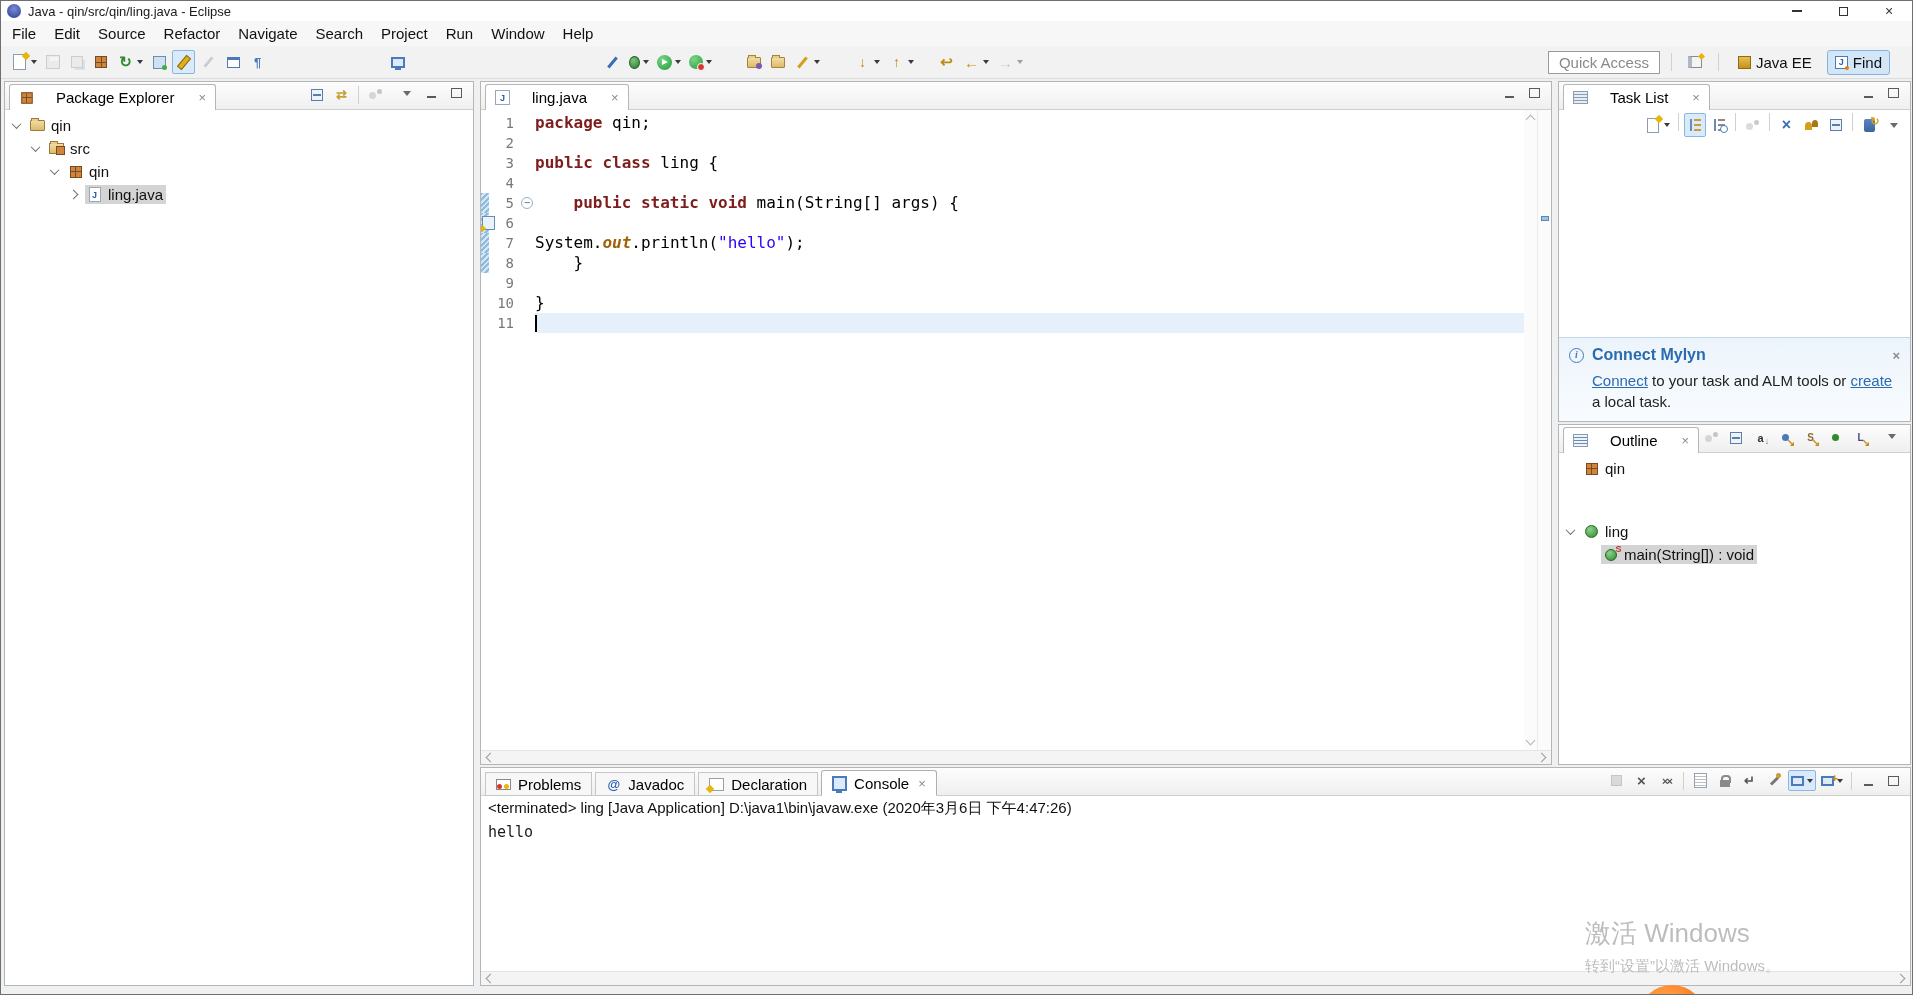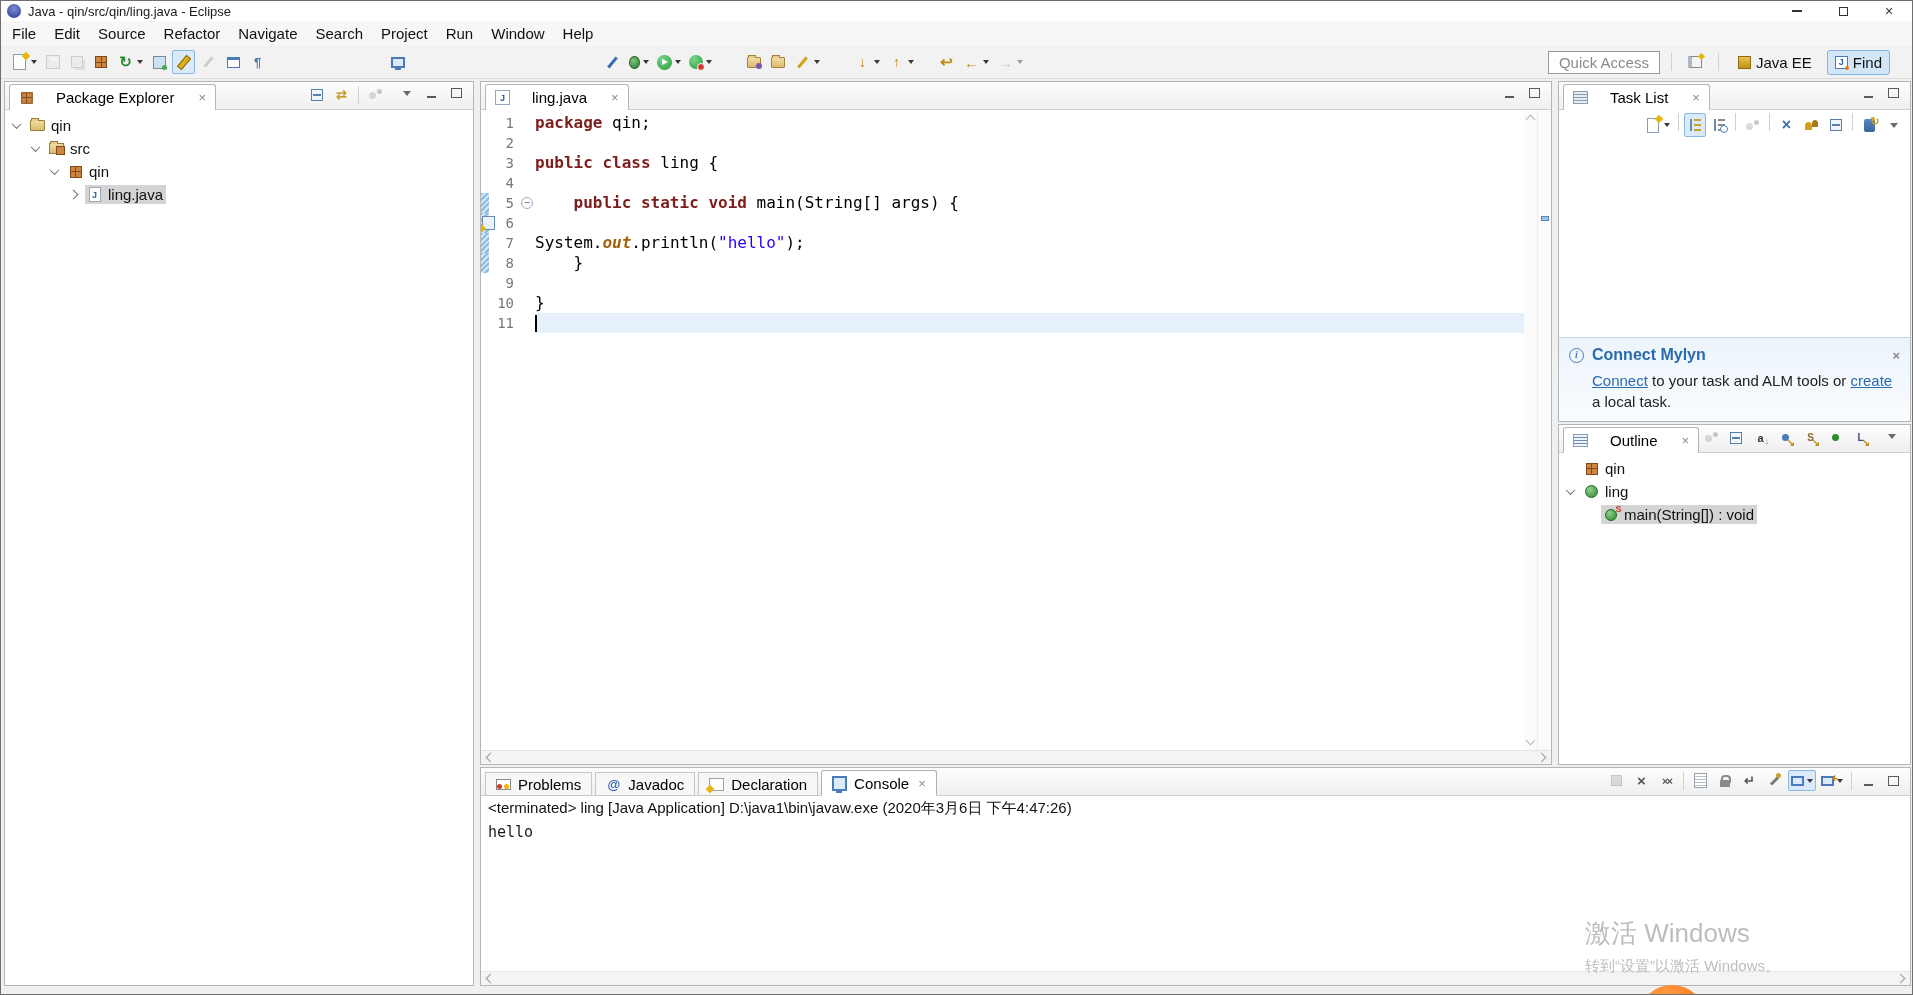--- a/index.html
+++ b/index.html
@@ -635,21 +635,21 @@
     <div class="pcontent" style="padding-top:4px">
         <div class="tree-row" style="padding-left: 8px;">
           <span class="chev none"></span>
           <span class="sel-wrap">
             <span class="tico">
               <span class="t-crate"></span>
             </span>
             <span class="tree-label">qin</span>
           </span>
         </div>
-        <div class="tree-row" style="padding-left: 8px;">
+        <div class="tree-row" style="padding-left: 8px; margin-top: 40px;">
           <span class="chev open"></span>
           <span class="sel-wrap">
             <span class="tico">
               <span class="t-class"></span>
             </span>
             <span class="tree-label">ling</span>
           </span>
         </div>
         <div class="tree-row selected" style="padding-left: 27px;">
           <span class="chev none"></span>

